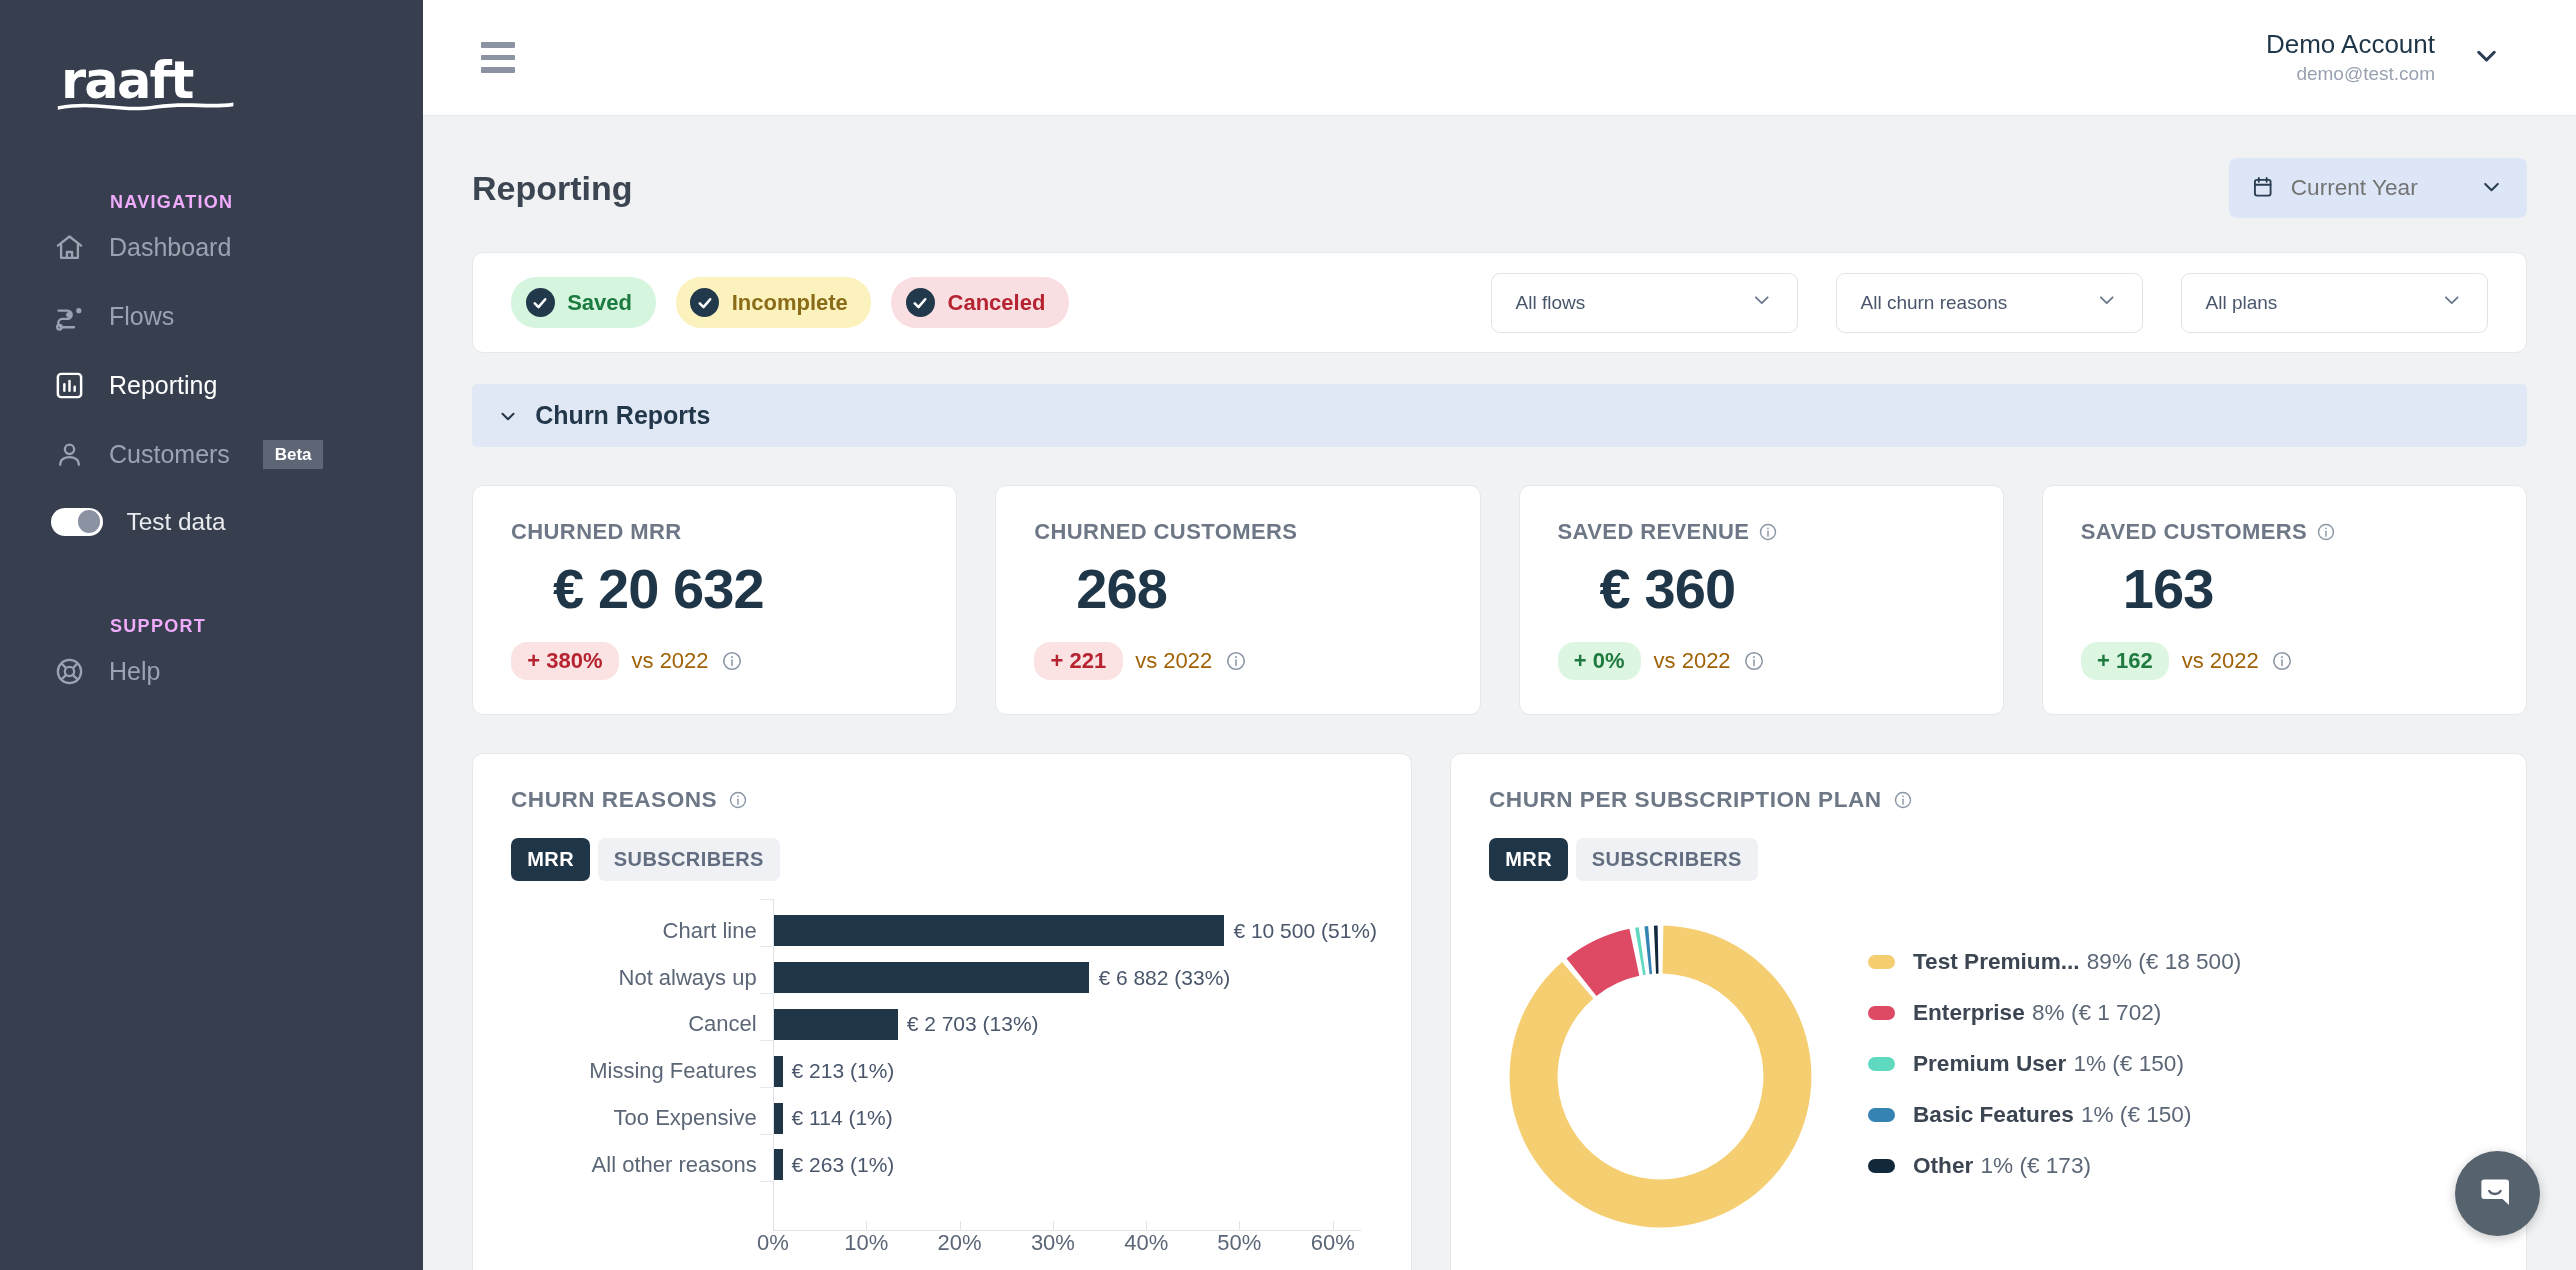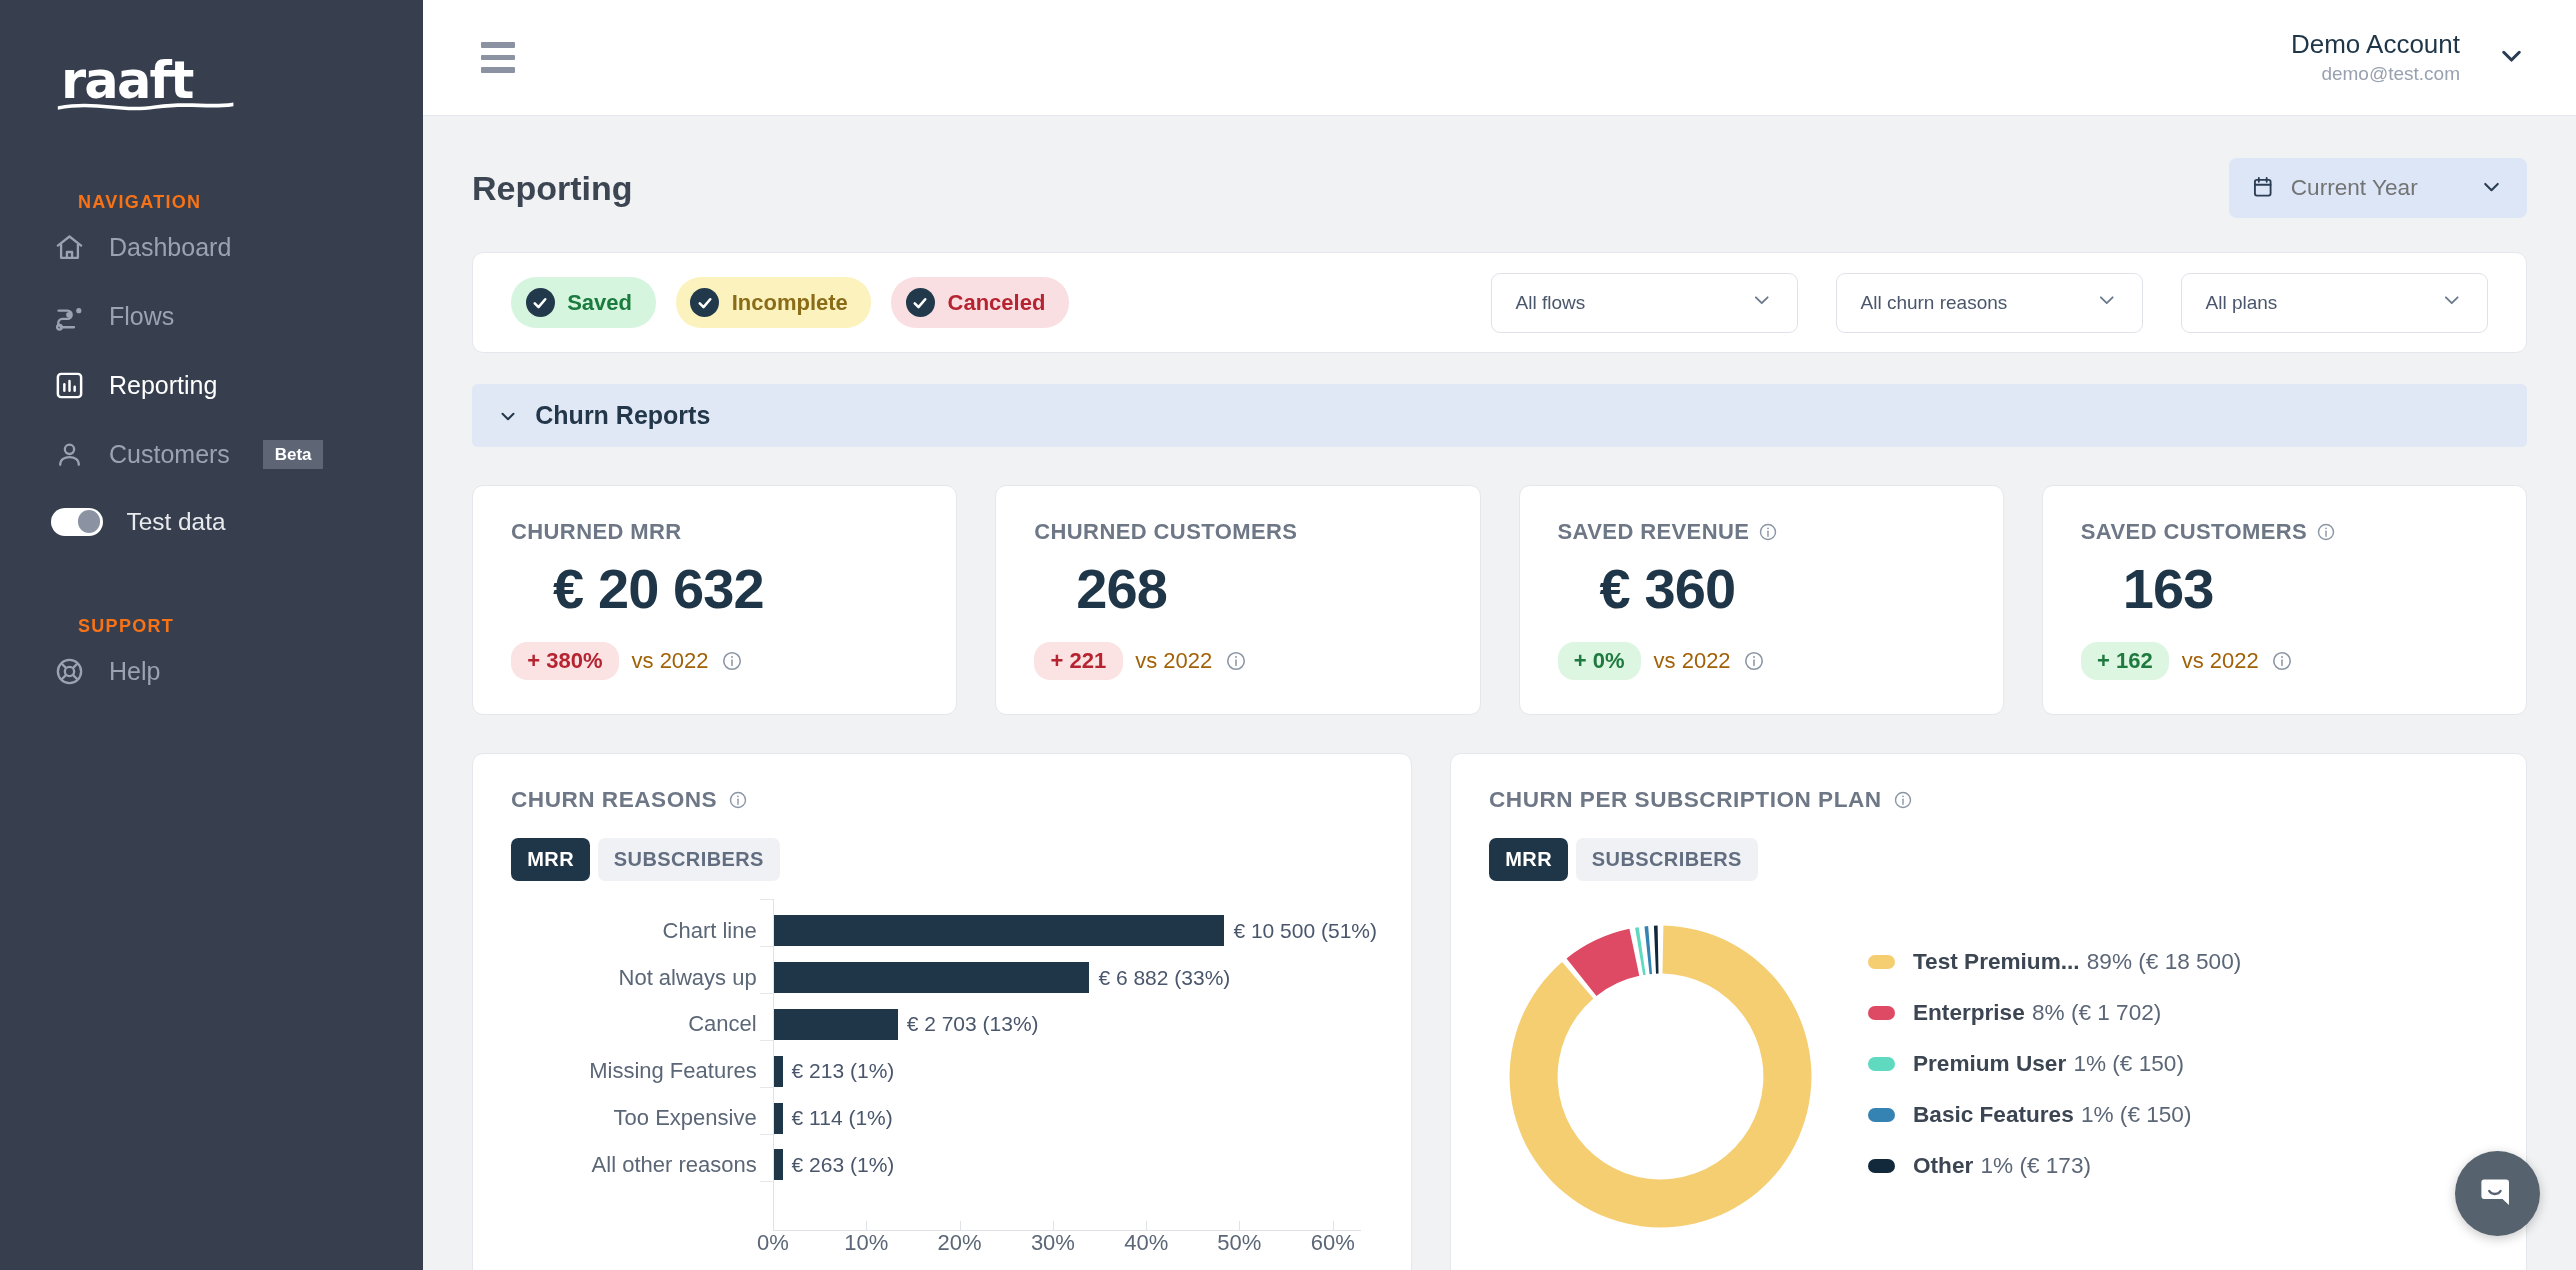--- a/index.html
+++ b/index.html
@@ -21,22 +21,22 @@
   .logo-wrap { padding: 47px 0 0 61px; margin-top: 8px; }
   .logo { position: relative; width: 172px; height: 56px; }
   .logo-text {
     font-family: "DejaVu Sans", sans-serif;
     font-size: 51px; font-weight: 700; color: #ffffff;
     letter-spacing: -1.8px; line-height: 1;
   }
   .logo-swash { position: absolute; left: -5.4px; bottom: -1.8px; }
 
   .nav-label {
-    color: #f97316; font-size: 18px; font-weight: 700;
-    letter-spacing: 1.3px; padding-left: 78px; margin-top: 81px;
+    color: #f0abfc; font-size: 18px; font-weight: 700;
+    letter-spacing: 1.3px; padding-left: 78px; margin-top: 81px; margin-left: 32px;
   }
   .nav-label.support { margin-top: 65px; }
 
   .nav-item {
     display: flex; align-items: center;
     height: 69px; padding-left: 51px;
     color: #9BA3B2; font-size: 25px;
     cursor: pointer; position: relative;
   }
   .nav-item .ic { width: 36px; height: 36px; display:flex; align-items:center; justify-content:center; margin-right: 22px; }
@@ -60,21 +60,21 @@
   }
   .toggle-label { color:#E8EAEE; font-size: 24.4px; }
 
   
   .main { flex: 1; height: 1271px; background:#F1F2F4; display:flex; flex-direction:column; overflow:hidden;}
 
   .topbar {
     height: 116px; min-height:116px; background:#ffffff;
     border-bottom: 0.9px solid #E4E7EB;
     display:flex; align-items:center; justify-content:space-between;
-    padding: 0 49px 0 49px;
+    padding: 0 74px 0 49px;
     gap: 8px;
   }
   .hamburger { display:flex; flex-direction:column; gap:7.2px; cursor:pointer; padding: 9px; }
   .hamburger span { display:block; width:34px; height:5.4px; background:#8B93A3; border-radius:0.9px;}
 
   .account { display:flex; align-items:center; cursor:pointer; }
   .account-text { text-align:right; margin-right: 36px; }
   .account-name { font-size: 26px; color:#1F3648; line-height:1.25; }
   .account-mail { font-size: 19px; color:#98A1B0; line-height:1.3; margin-top:1.8px;}
 

